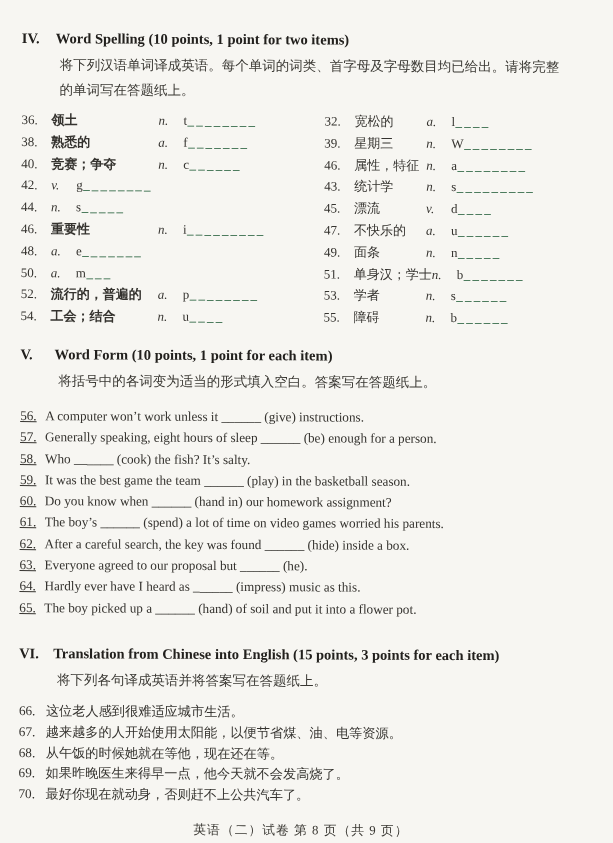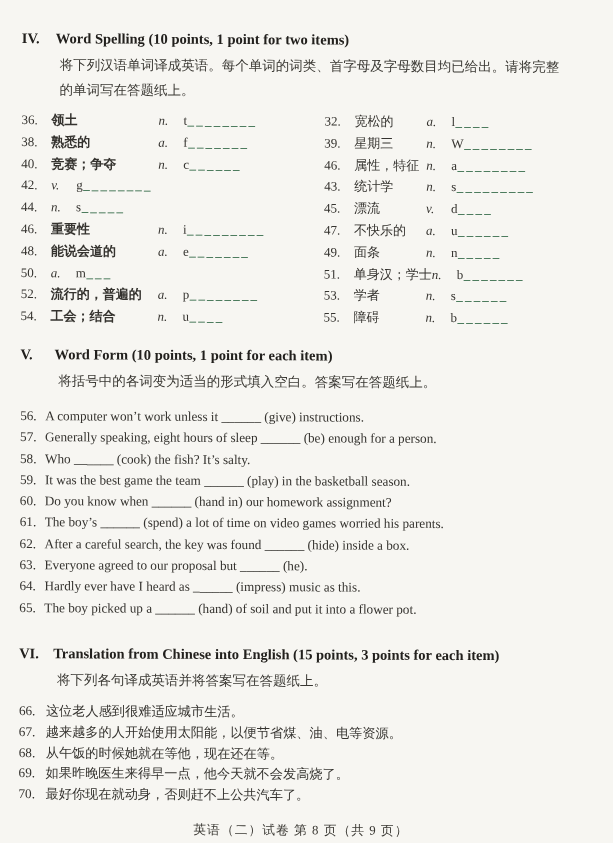--- a/index.html
+++ b/index.html
@@ -30,21 +30,21 @@
   .wi{display:flex;align-items:baseline;font-size:13px;line-height:21.8px;white-space:nowrap;}
   .wi-no{width:30px;flex:none;}
   .word-col-left .wi-cn{min-width:107px;font-weight:bold;}
   .word-col-right .wi-cn{min-width:72px;}
   .wi-pos{font-style:italic;width:16px;flex:none;margin-right:9px;}
   .wi-ans{letter-spacing:0.5px;}
   .wi-dashes{letter-spacing:2.2px;color:#14532d;margin-top:11px;}
   
   .sent-list{margin-top:12px;}
   .sent{display:flex;font-size:13.2px;line-height:21.3px;}
-  .s-no{min-width:25px;flex:none;}
+  .s-no{min-width:25px;flex:none;text-decoration:underline;}
   .s-text{white-space:nowrap;}
   
   .trans-list{margin-top:9px;}
   .trans{display:flex;font-size:13.2px;line-height:20.8px;}
   .t-no{min-width:27px;flex:none;}
   
   .sec-v{margin-top:17px;}
   .sec-vi{margin-top:25px;}
   .footer{
     margin-top:16px;text-align:center;
@@ -101,21 +101,20 @@
 
           <div class="wi">
             <span class="wi-no">46.</span>
             <span class="wi-cn">重要性</span>
             <span class="wi-pos">n.</span>
             <span class="wi-ans"><span>i</span><span class="wi-dashes">_________</span></span>
           </div>
 
           <div class="wi">
             <span class="wi-no">48.</span>
-            <span class="wi-cn">能说会道的</span>
             <span class="wi-pos">a.</span>
             <span class="wi-ans"><span>e</span><span class="wi-dashes">_______</span></span>
           </div>
 
           <div class="wi">
             <span class="wi-no">50.</span>
             <span class="wi-pos">a.</span>
             <span class="wi-ans"><span>m</span><span class="wi-dashes">___</span></span>
           </div>
 

